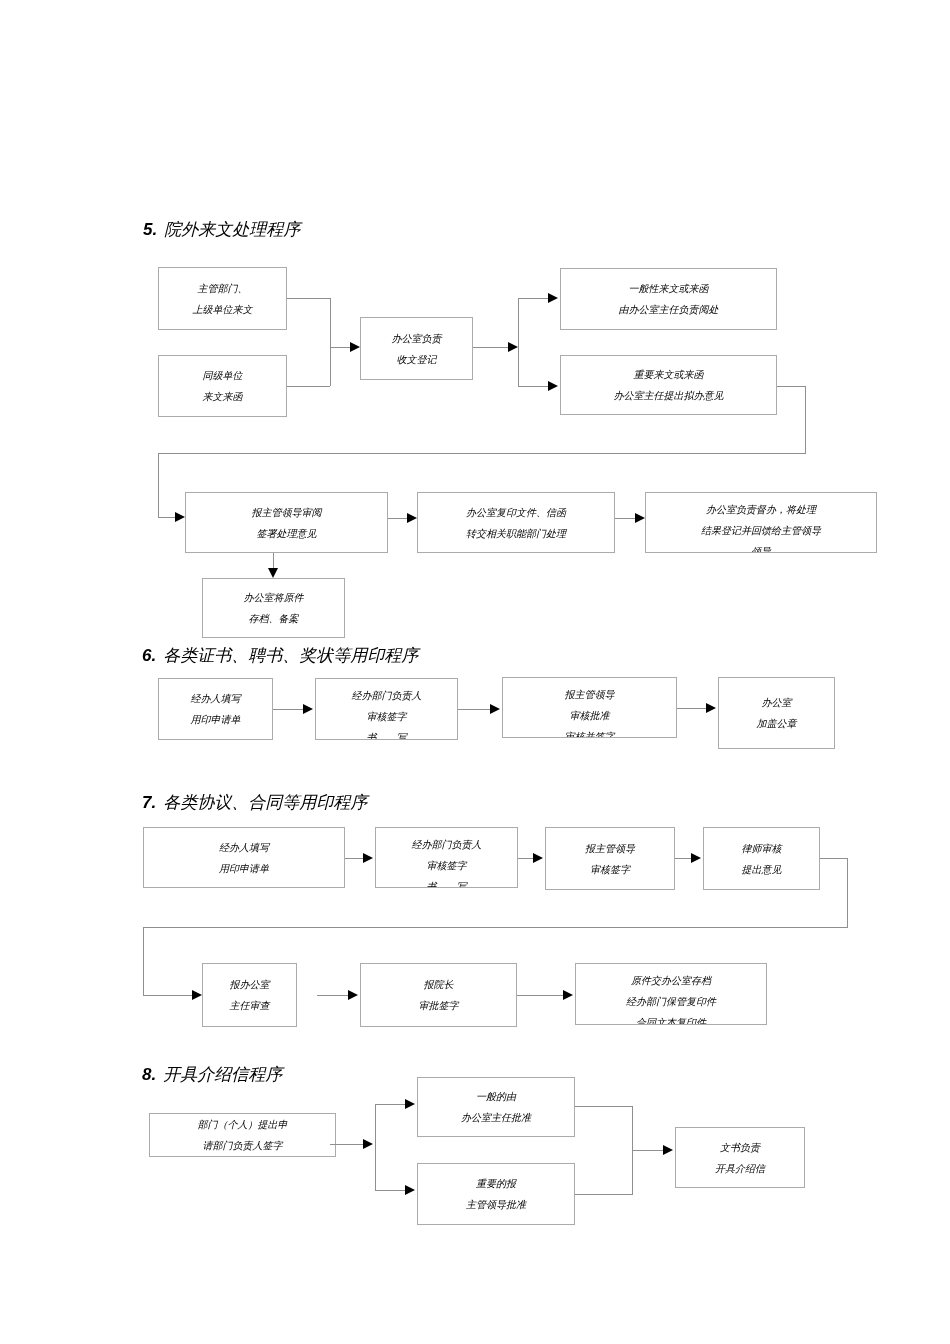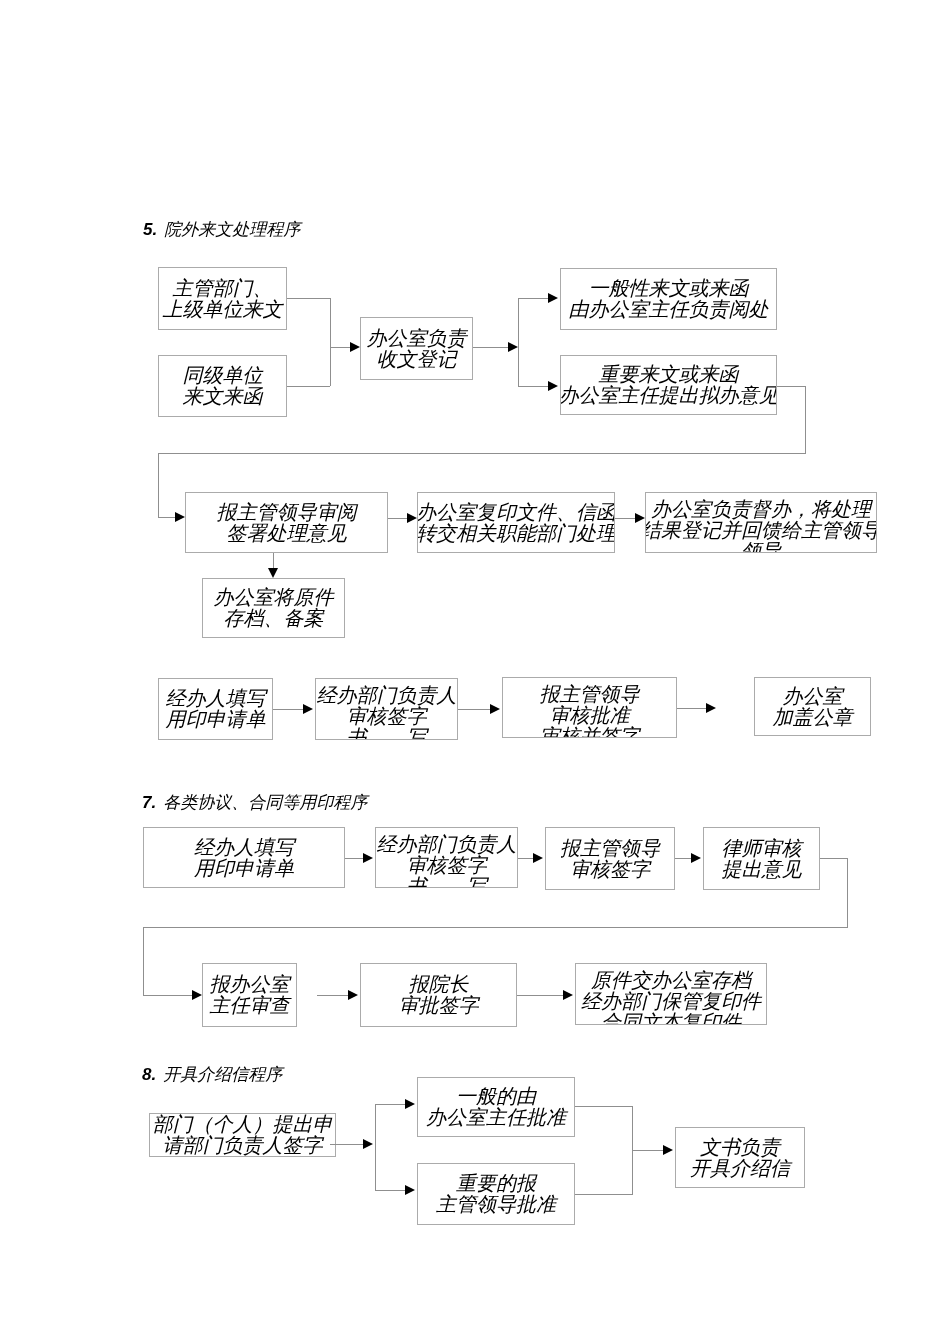--- a/index.html
+++ b/index.html
@@ -14,21 +14,21 @@
   .page{
     position:relative;width:950px;height:1344px;background:var(--page-bg);
     font-family:"Liberation Serif","DejaVu Serif",serif;color:var(--text);
     overflow:hidden;
     font-style:italic;
   }
   .sec-title{position:absolute;font-size:17px;line-height:20px;white-space:nowrap;color:var(--text)}
   .sec-title .num{font-family:"Liberation Sans","DejaVu Sans",sans-serif;font-weight:bold;margin-right:7px}
   .box{
     position:absolute;border:1px solid var(--box-border);background:transparent;
-    font-size:20px;line-height:21px;text-align:center;color:var(--text);
+    font-size:10px;line-height:21px;text-align:center;color:var(--text);
     display:flex;flex-direction:column;justify-content:center;align-items:center;
     overflow:hidden;white-space:nowrap;
   }
   .box.clip3{justify-content:flex-start;padding-top:6px}
   .box span{display:block}
   .hline{position:absolute;height:1px;background:var(--connector)}
   .vline{position:absolute;width:1px;background:var(--connector)}
   .arr-r{position:absolute;width:0;height:0;
     border-top:5px solid transparent;border-bottom:5px solid transparent;
     border-left:10px solid var(--arrow)}
@@ -101,36 +101,39 @@
   <div class="vline" style="left:158px;top:453px;height:64px"></div>
   <div class="hline" style="left:158px;top:517px;width:17px"></div>
   <div class="arr-r" style="left:175px;top:512px"></div>
   <div class="hline" style="left:388px;top:518px;width:19px"></div>
   <div class="arr-r" style="left:407px;top:513px"></div>
   <div class="hline" style="left:615px;top:518px;width:20px"></div>
   <div class="arr-r" style="left:635px;top:513px"></div>
   <div class="vline" style="left:273px;top:553px;height:16px"></div>
   <div class="arr-d" style="left:268px;top:568px"></div>
 
+  <div class="sec-title" style="left:142px;top:646px">
+    <span class="num">6.</span><span>各类证书、聘书、奖状等用印程序</span>
+  </div>
 
   <div class="box" style="left:158px;top:678px;width:115px;height:62px">
     <span>经办人填写</span>
     <span>用印申请单</span>
   </div>
   <div class="box clip3" style="left:315px;top:678px;width:143px;height:62px">
     <span>经办部门负责人</span>
     <span>审核签字</span>
     <span>书　　写</span>
   </div>
   <div class="box clip3" style="left:502px;top:677px;width:175px;height:61px">
     <span>报主管领导</span>
     <span>审核批准</span>
     <span>审核并签字</span>
   </div>
-  <div class="box" style="left:754px;top:677px;width:117px;height:59px">
+  <div class="box" style="left:718px;top:677px;width:117px;height:72px">
     <span>办公室</span>
     <span>加盖公章</span>
   </div>
 
   <div class="hline" style="left:273px;top:709px;width:30px"></div>
   <div class="arr-r" style="left:303px;top:704px"></div>
   <div class="hline" style="left:458px;top:709px;width:32px"></div>
   <div class="arr-r" style="left:490px;top:704px"></div>
   <div class="hline" style="left:677px;top:708px;width:29px"></div>
   <div class="arr-r" style="left:706px;top:703px"></div>

